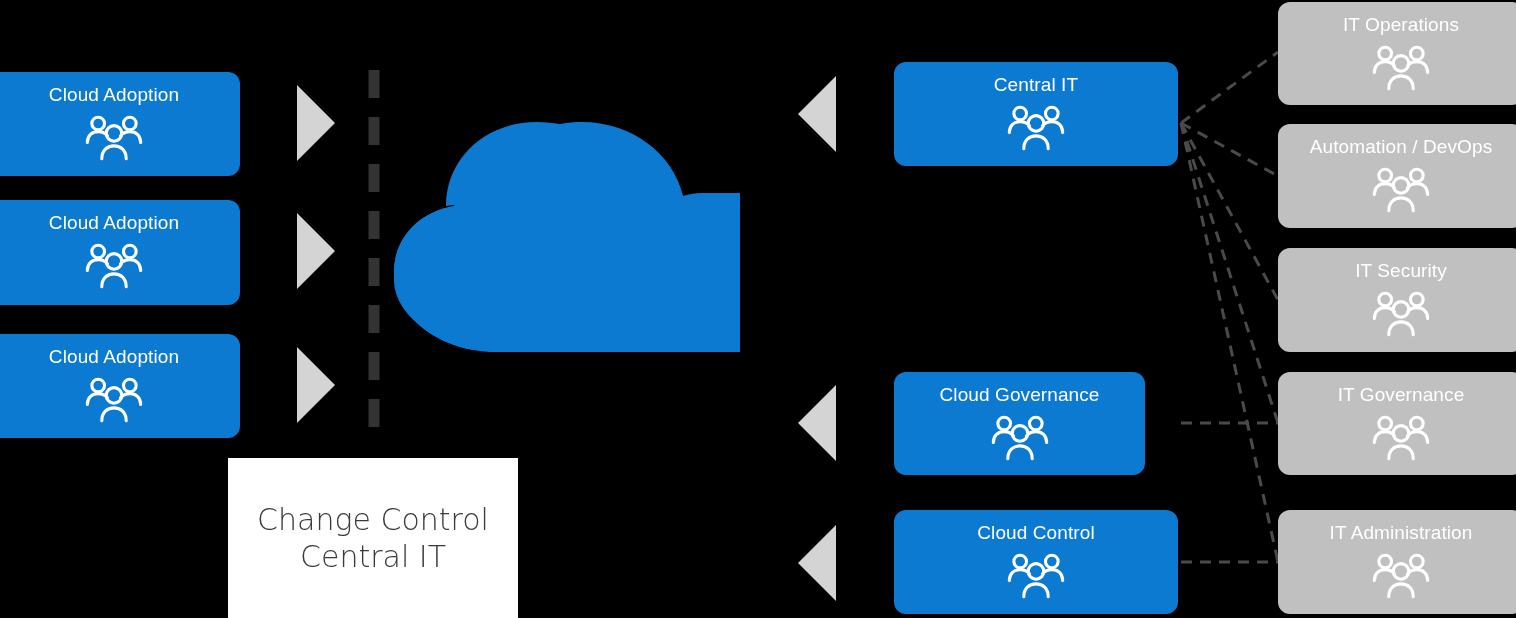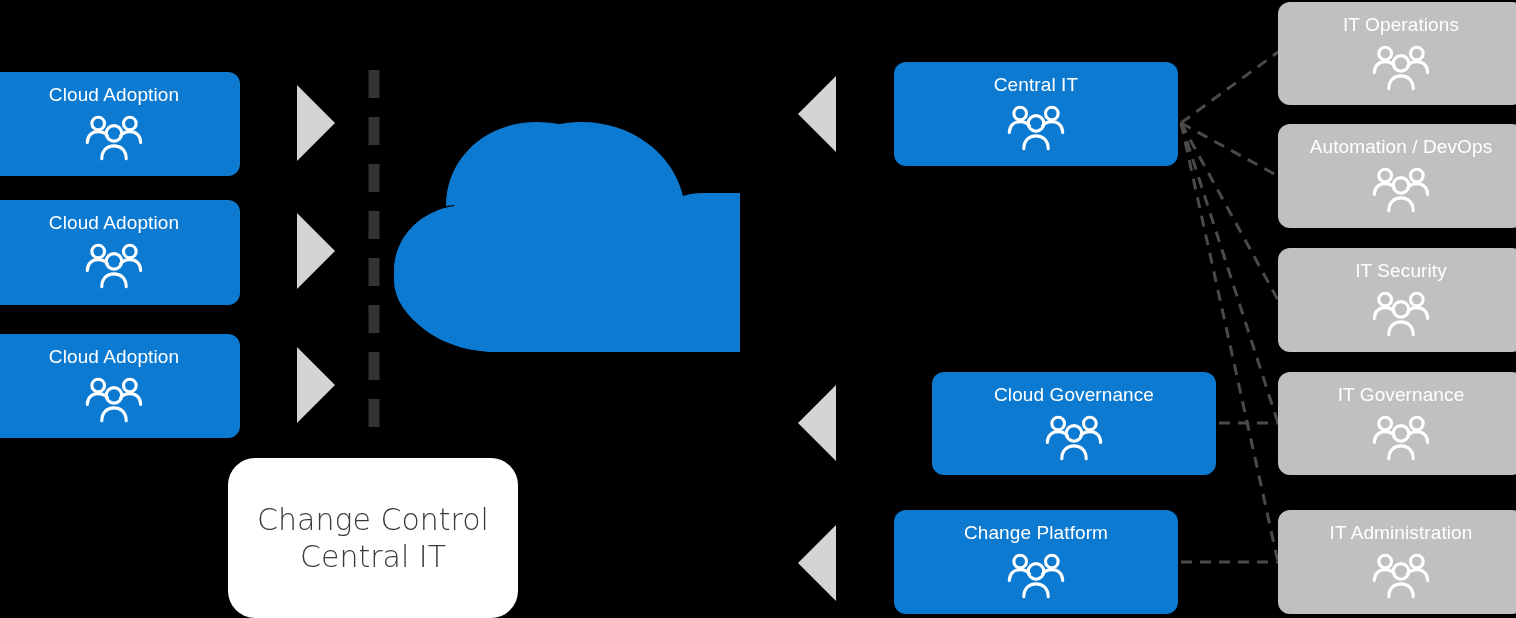--- a/index.html
+++ b/index.html
@@ -67,21 +67,20 @@
   .cloud {
     position: absolute;
   }
   .callout {
     position: absolute;
     background: #FFFFFF;
     display: flex;
     align-items: center;
     justify-content: center;
     text-align: center;
-    border-radius: 27px;
   }
   .callout-text {
     color: #3A3A3A;
     font-size: 30px;
     line-height: 37px;
     font-family: "DejaVu Sans", sans-serif;
     font-weight: 300;
   }
 </style>
 </head>
@@ -176,37 +175,37 @@
             <circle cx="14.5" cy="10.5" r="7"></circle>
             <path d="M2.5 31.5 C2.5 23.5 8 19.5 14.5 19.5 C19 19.5 22.6 21.2 24.8 24.2"></path>
             <circle cx="49.5" cy="10.5" r="7"></circle>
             <path d="M61.5 31.5 C61.5 23.5 56 19.5 49.5 19.5 C45 19.5 41.4 21.2 39.2 24.2"></path>
             <circle cx="32" cy="21.5" r="8.6"></circle>
             <path d="M18.5 49.5 C18.5 40.3 24.5 35.3 32 35.3 C39.5 35.3 45.5 40.3 45.5 49.5"></path>
           </g>
         </svg>
       </div>
     </div>
-    <div class="node blue" style="left: 932px; top: 372px; width: 284px; height: 103px;">
+    <div class="node blue" style="left: 894px; top: 372px; width: 251px; height: 103px;">
       <div class="node-label" style="margin-top: 12px;">Cloud Governance</div>
       <div style="margin-top: 8px;">
         <svg width="58" height="47" viewBox="0 0 64 52" class="people-icon">
           <g fill="none" stroke="#ffffff" stroke-width="3.4" stroke-linecap="round">
             <circle cx="14.5" cy="10.5" r="7"></circle>
             <path d="M2.5 31.5 C2.5 23.5 8 19.5 14.5 19.5 C19 19.5 22.6 21.2 24.8 24.2"></path>
             <circle cx="49.5" cy="10.5" r="7"></circle>
             <path d="M61.5 31.5 C61.5 23.5 56 19.5 49.5 19.5 C45 19.5 41.4 21.2 39.2 24.2"></path>
             <circle cx="32" cy="21.5" r="8.6"></circle>
             <path d="M18.5 49.5 C18.5 40.3 24.5 35.3 32 35.3 C39.5 35.3 45.5 40.3 45.5 49.5"></path>
           </g>
         </svg>
       </div>
     </div>
     <div class="node blue" style="left: 894px; top: 510px; width: 284px; height: 104px;">
-      <div class="node-label" style="margin-top: 12px;">Change Platform</div>
+      <div class="node-label" style="margin-top: 12px;">Cloud Control</div>
       <div style="margin-top: 8px;">
         <svg width="58" height="47" viewBox="0 0 64 52" class="people-icon">
           <g fill="none" stroke="#ffffff" stroke-width="3.4" stroke-linecap="round">
             <circle cx="14.5" cy="10.5" r="7"></circle>
             <path d="M2.5 31.5 C2.5 23.5 8 19.5 14.5 19.5 C19 19.5 22.6 21.2 24.8 24.2"></path>
             <circle cx="49.5" cy="10.5" r="7"></circle>
             <path d="M61.5 31.5 C61.5 23.5 56 19.5 49.5 19.5 C45 19.5 41.4 21.2 39.2 24.2"></path>
             <circle cx="32" cy="21.5" r="8.6"></circle>
             <path d="M18.5 49.5 C18.5 40.3 24.5 35.3 32 35.3 C39.5 35.3 45.5 40.3 45.5 49.5"></path>
           </g>

